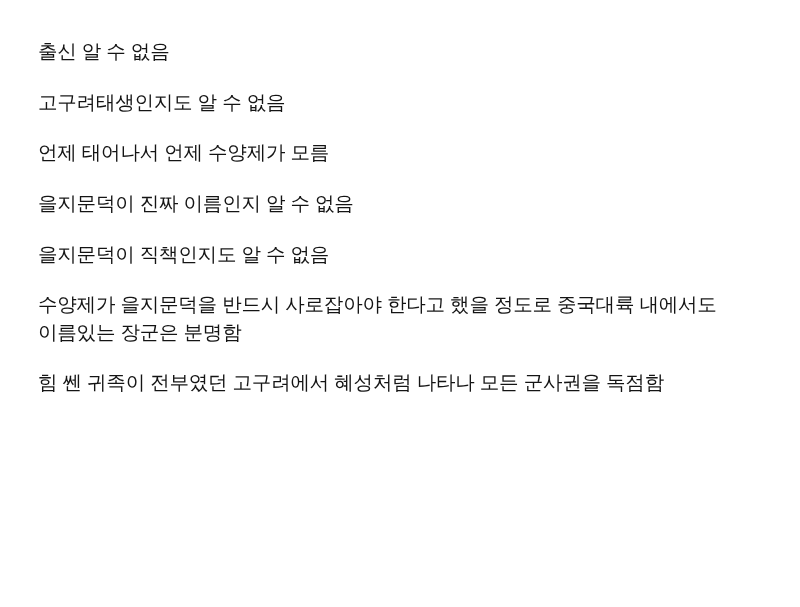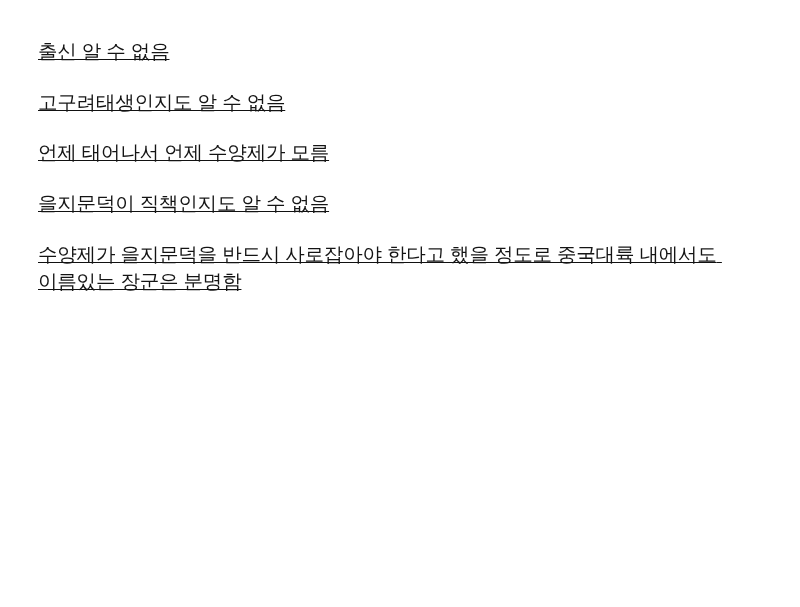--- a/index.html
+++ b/index.html
@@ -13,21 +13,20 @@
     font-family: "Liberation Sans", "DejaVu Sans", sans-serif;
     color: #111111;
     overflow: hidden;
   }
   .page {
     box-sizing: border-box;
     width: 800px;
     height: 607px;
     padding: 38px 40px 0 38px;
     background: #ffffff;
-    text-decoration: underline;
   }
   .para {
     font-size: 19.5px;
     line-height: 1.42;
     letter-spacing: -0.2px;
     color: #141414;
     margin: 0 0 23px 0;
     word-break: keep-all;
     white-space: pre-wrap;
   }
@@ -38,16 +37,18 @@
     height: 34px;
   }
 </style>
 </head>
 <body>
 
 <div class="page">
   <p class="para">출신 알 수 없음</p>
   <p class="para">고구려태생인지도 알 수 없음</p>
   <p class="para">언제 태어나서 언제 수양제가 모름</p>
+  <p class="para">을지문덕이 진짜 이름인지 알 수 없음</p>
   <p class="para">을지문덕이 직책인지도 알 수 없음</p>
   <p class="para wrap">수양제가 을지문덕을 반드시 사로잡아야 한다고 했을 정도로 중국대륙 내에서도 이름있는 장군은 분명함</p>
+  <p class="para wrap">힘 쎈 귀족이 전부였던 고구려에서 혜성처럼 나타나 모든 군사권을 독점함</p>
   <div class="spacer"></div>
 </div>
 
 </body></html>

